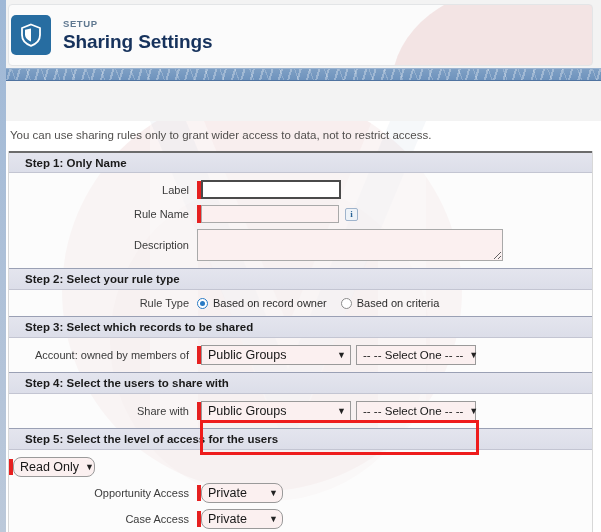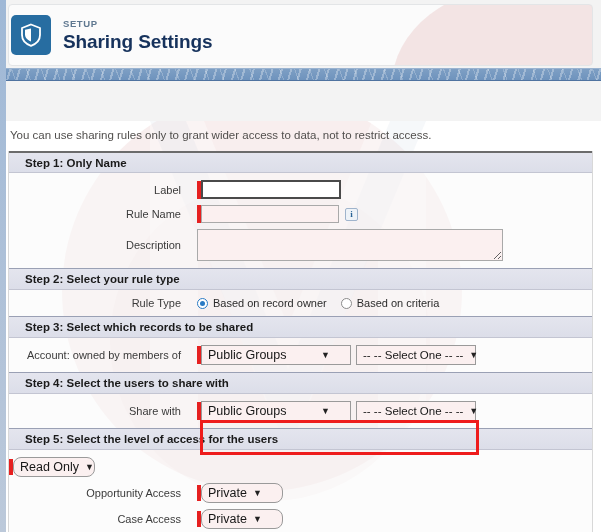--- a/index.html
+++ b/index.html
@@ -154,21 +154,21 @@
 
   .row {
     display: flex;
     align-items: center;
     margin-bottom: 6px;
   }
   .row:last-child { margin-bottom: 0; }
   .row-label {
     width: 188px;
     text-align: right;
-    padding-right: 16px;
+    padding-right: 8px;
     font-size: 11px;
     color: #3b3b3b;
     flex: 0 0 auto;
   }
   .field-wrap {
     display: flex;
     align-items: center;
   }
   .req-bar {
     width: 4px;
@@ -247,21 +247,21 @@
   .radio-label { font-size: 11px; color: #2b2b2b; white-space: nowrap; }
 
   
   .sel {
     height: 20px;
     border: 1px solid #9a9a9a;
     background: #fbf0f0;
     display: inline-flex;
     align-items: center;
     justify-content: space-between;
-    padding: 0 20px 0 6px;
+    padding: 0 4px 0 6px;
     font-size: 12.5px;
     color: #171717;
     cursor: pointer;
     white-space: nowrap;
   }
   .sel.w-group { width: 150px; }
   .sel.w-one { width: 120px; font-size: 11.5px; }
   .sel.w-access { width: 82px; border-radius: 8px; }
   .sel .caret {
     margin-left: 6px;

